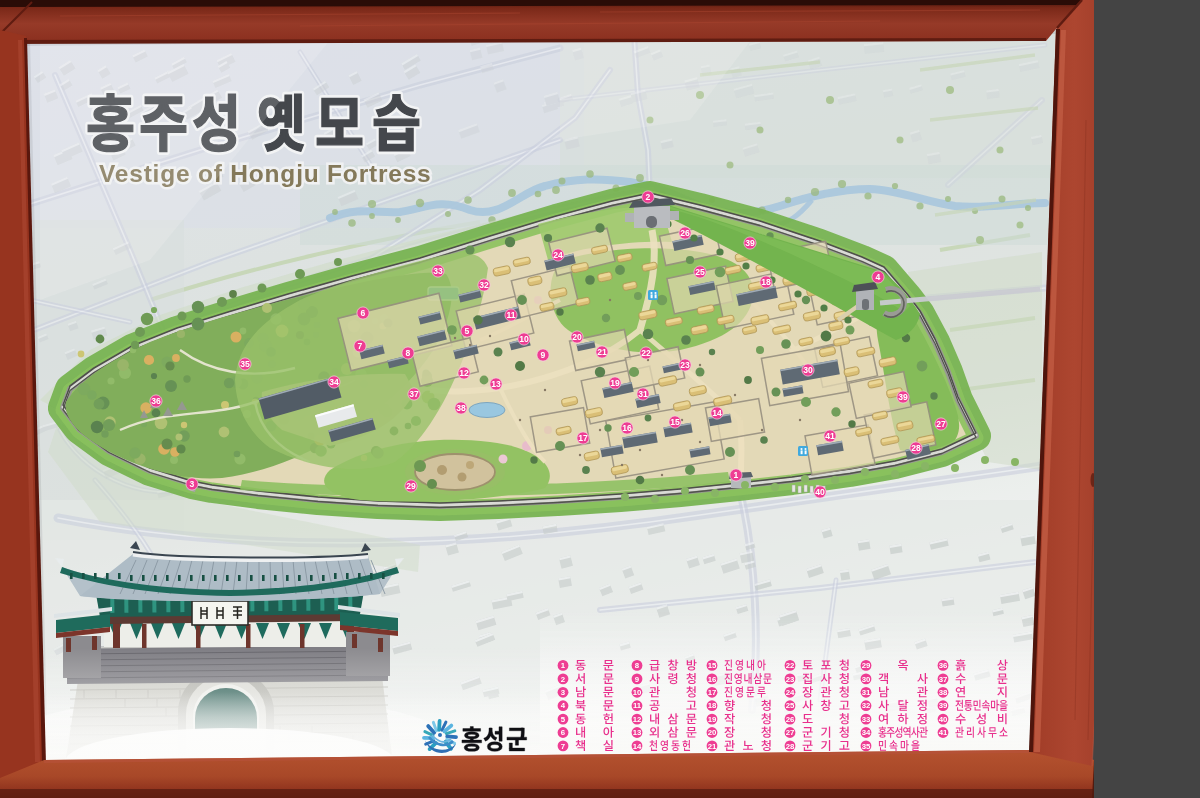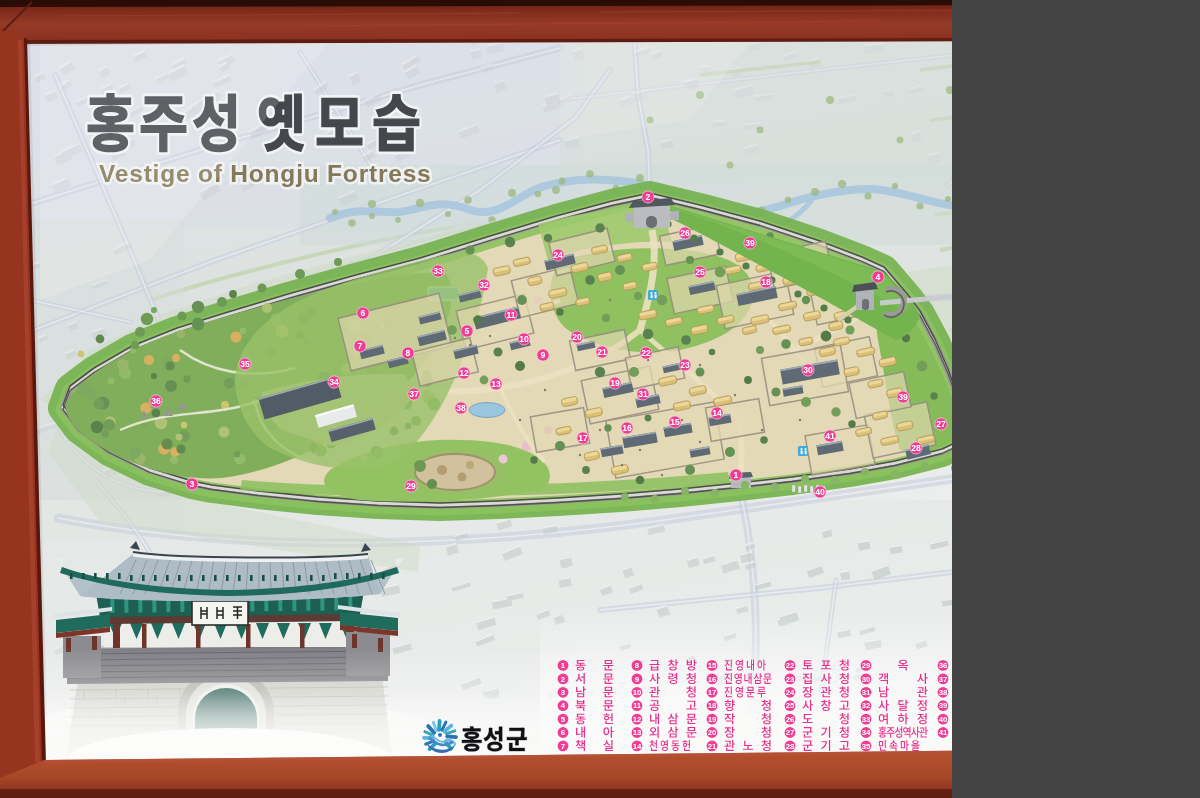--- a/index.html
+++ b/index.html
@@ -1,12 +1,12 @@
 <!DOCTYPE html>
-<html><head><meta charset="utf-8"><title>map</title><style>html,body{margin:0;padding:0;background:#444}#c{position:relative;width:952px;height:798px;overflow:hidden}</style></head><body>
+<html><head><meta charset="utf-8"><title>map</title><style>html,body{margin:0;padding:0;background:#444}#c{position:relative;width:1094px;height:798px;overflow:hidden}</style></head><body>
 <div id="c">
 <svg width="1200" height="798" viewBox="0 0 1200 798" xmlns="http://www.w3.org/2000/svg">
 <defs>
 
 <linearGradient id="gTop" x1="0" y1="0" x2="0" y2="1">
  <stop offset="0" stop-color="#3a1009"></stop>
           <stop offset="0.18" stop-color="#7a2818"></stop>
  <stop offset="0.55" stop-color="#963a28"></stop>
           <stop offset="1" stop-color="#8a2f1e"></stop>
 </linearGradient>

